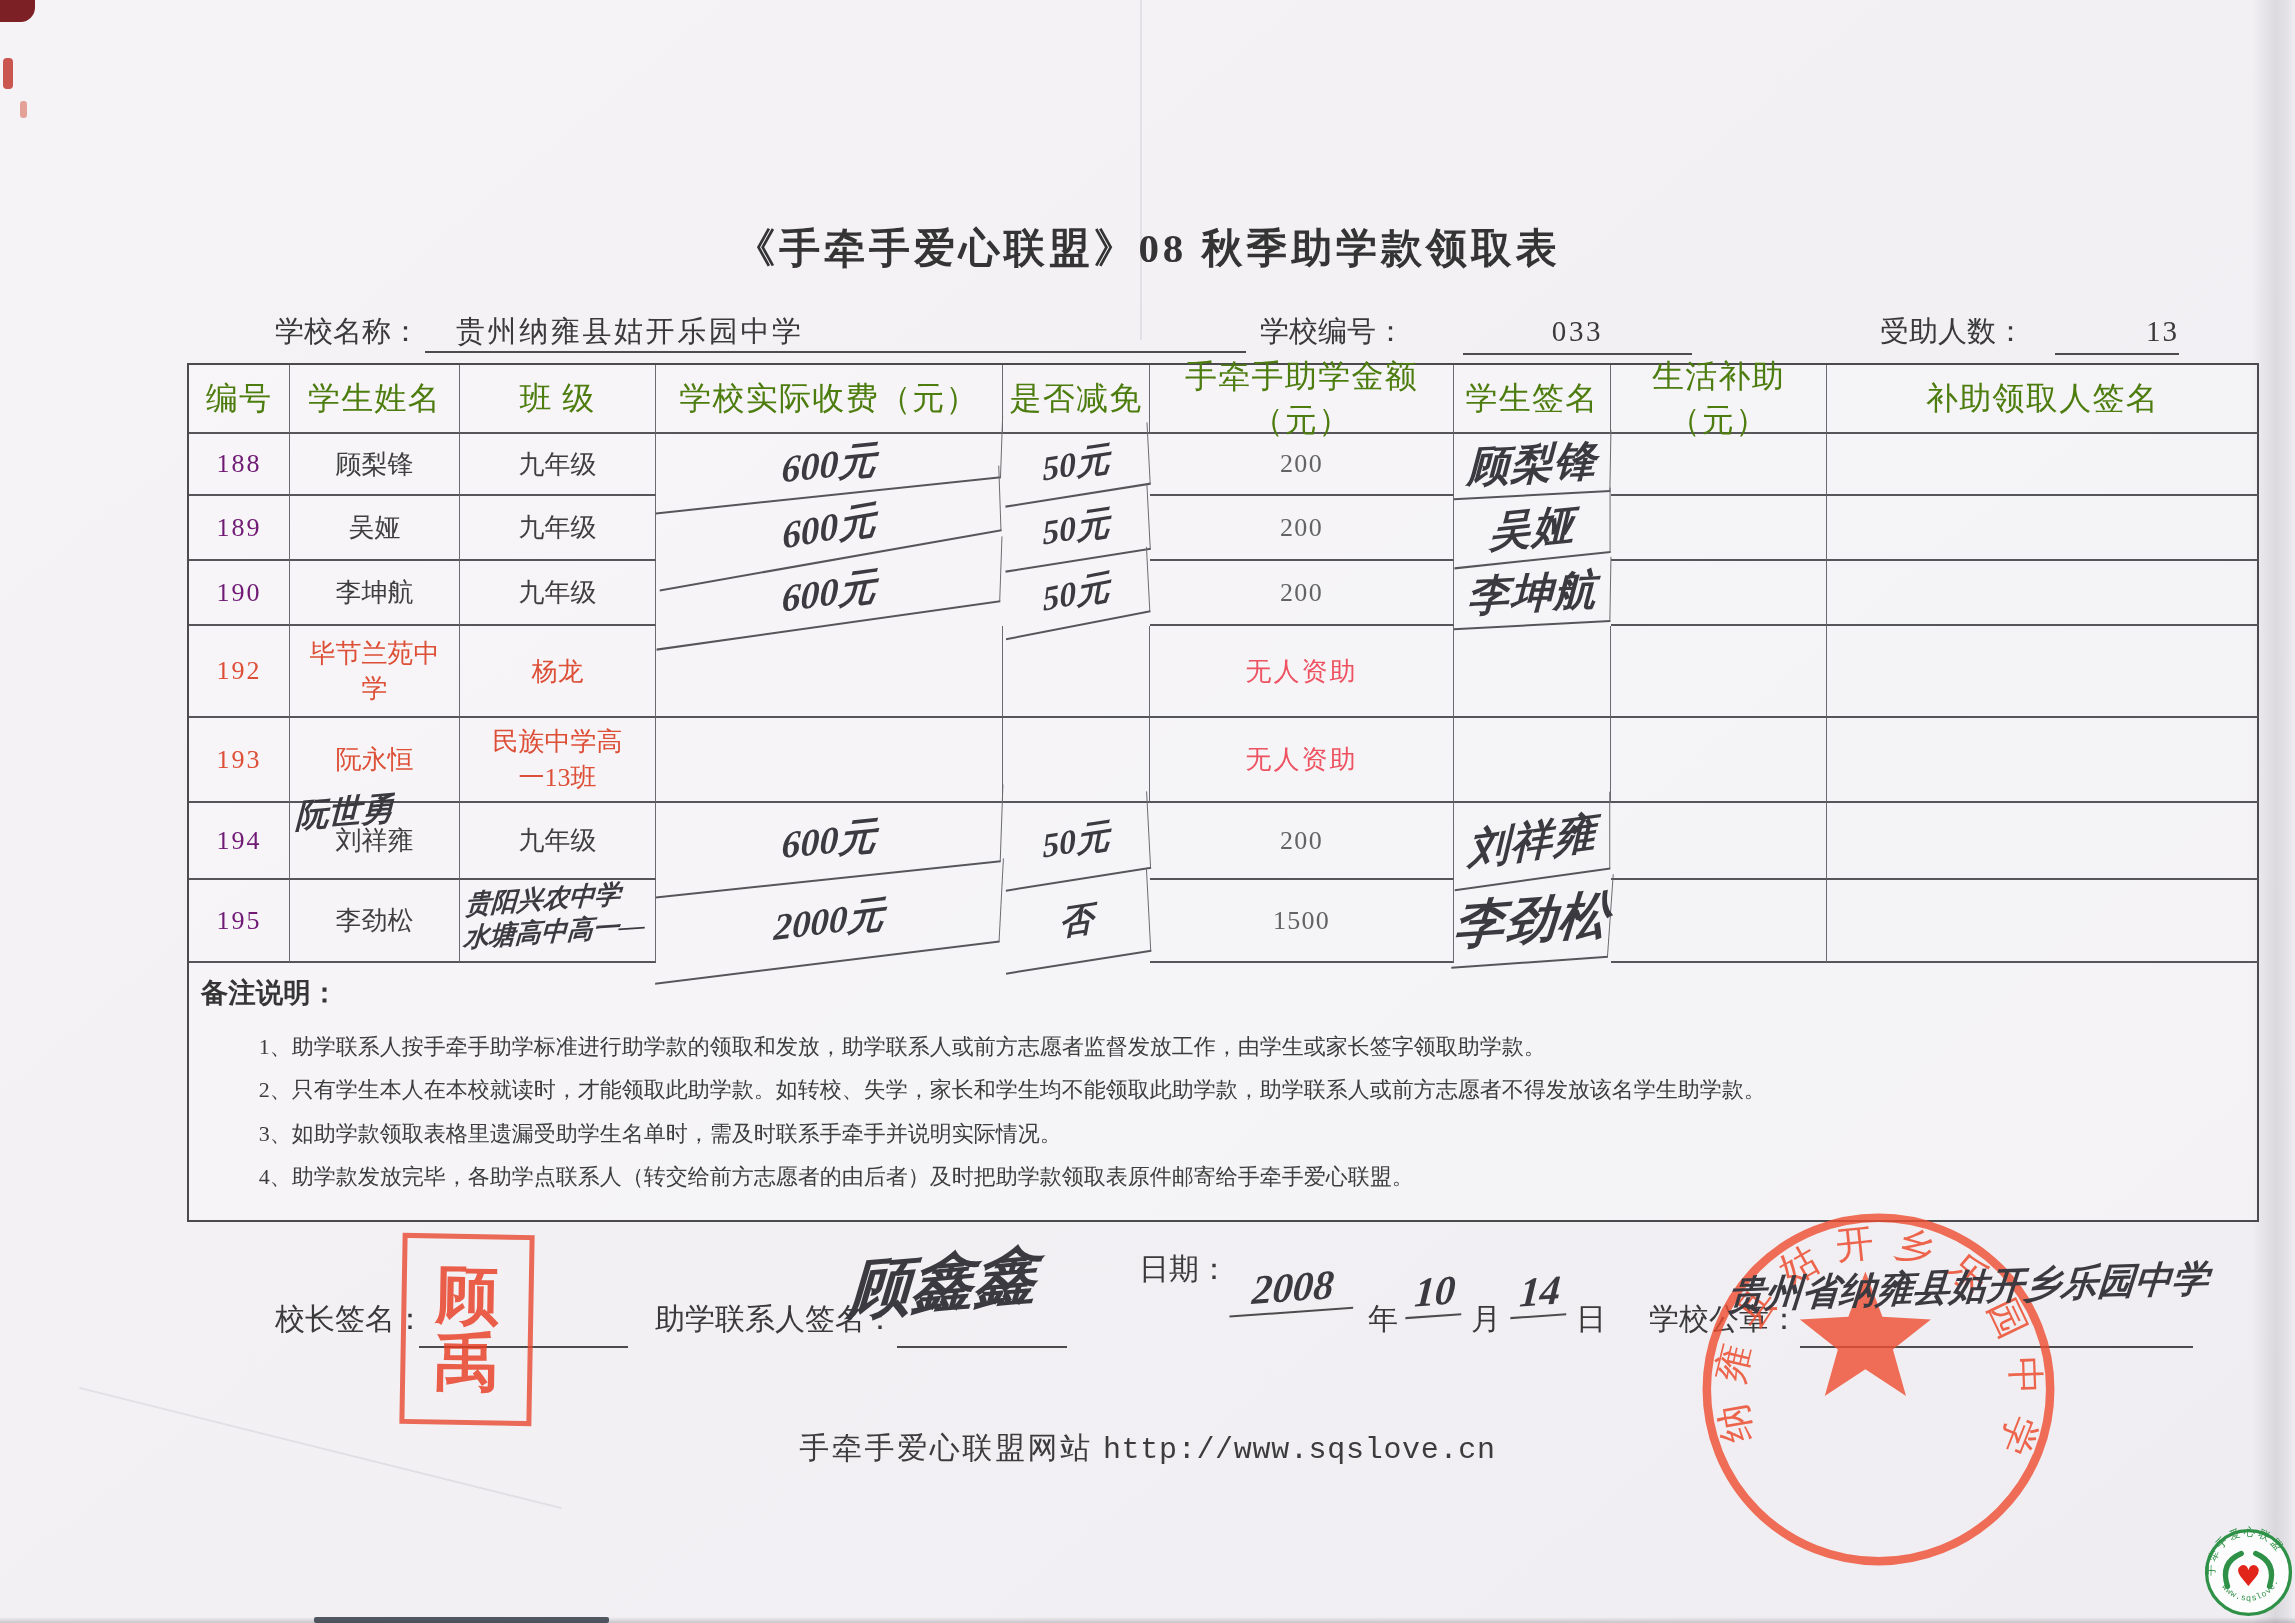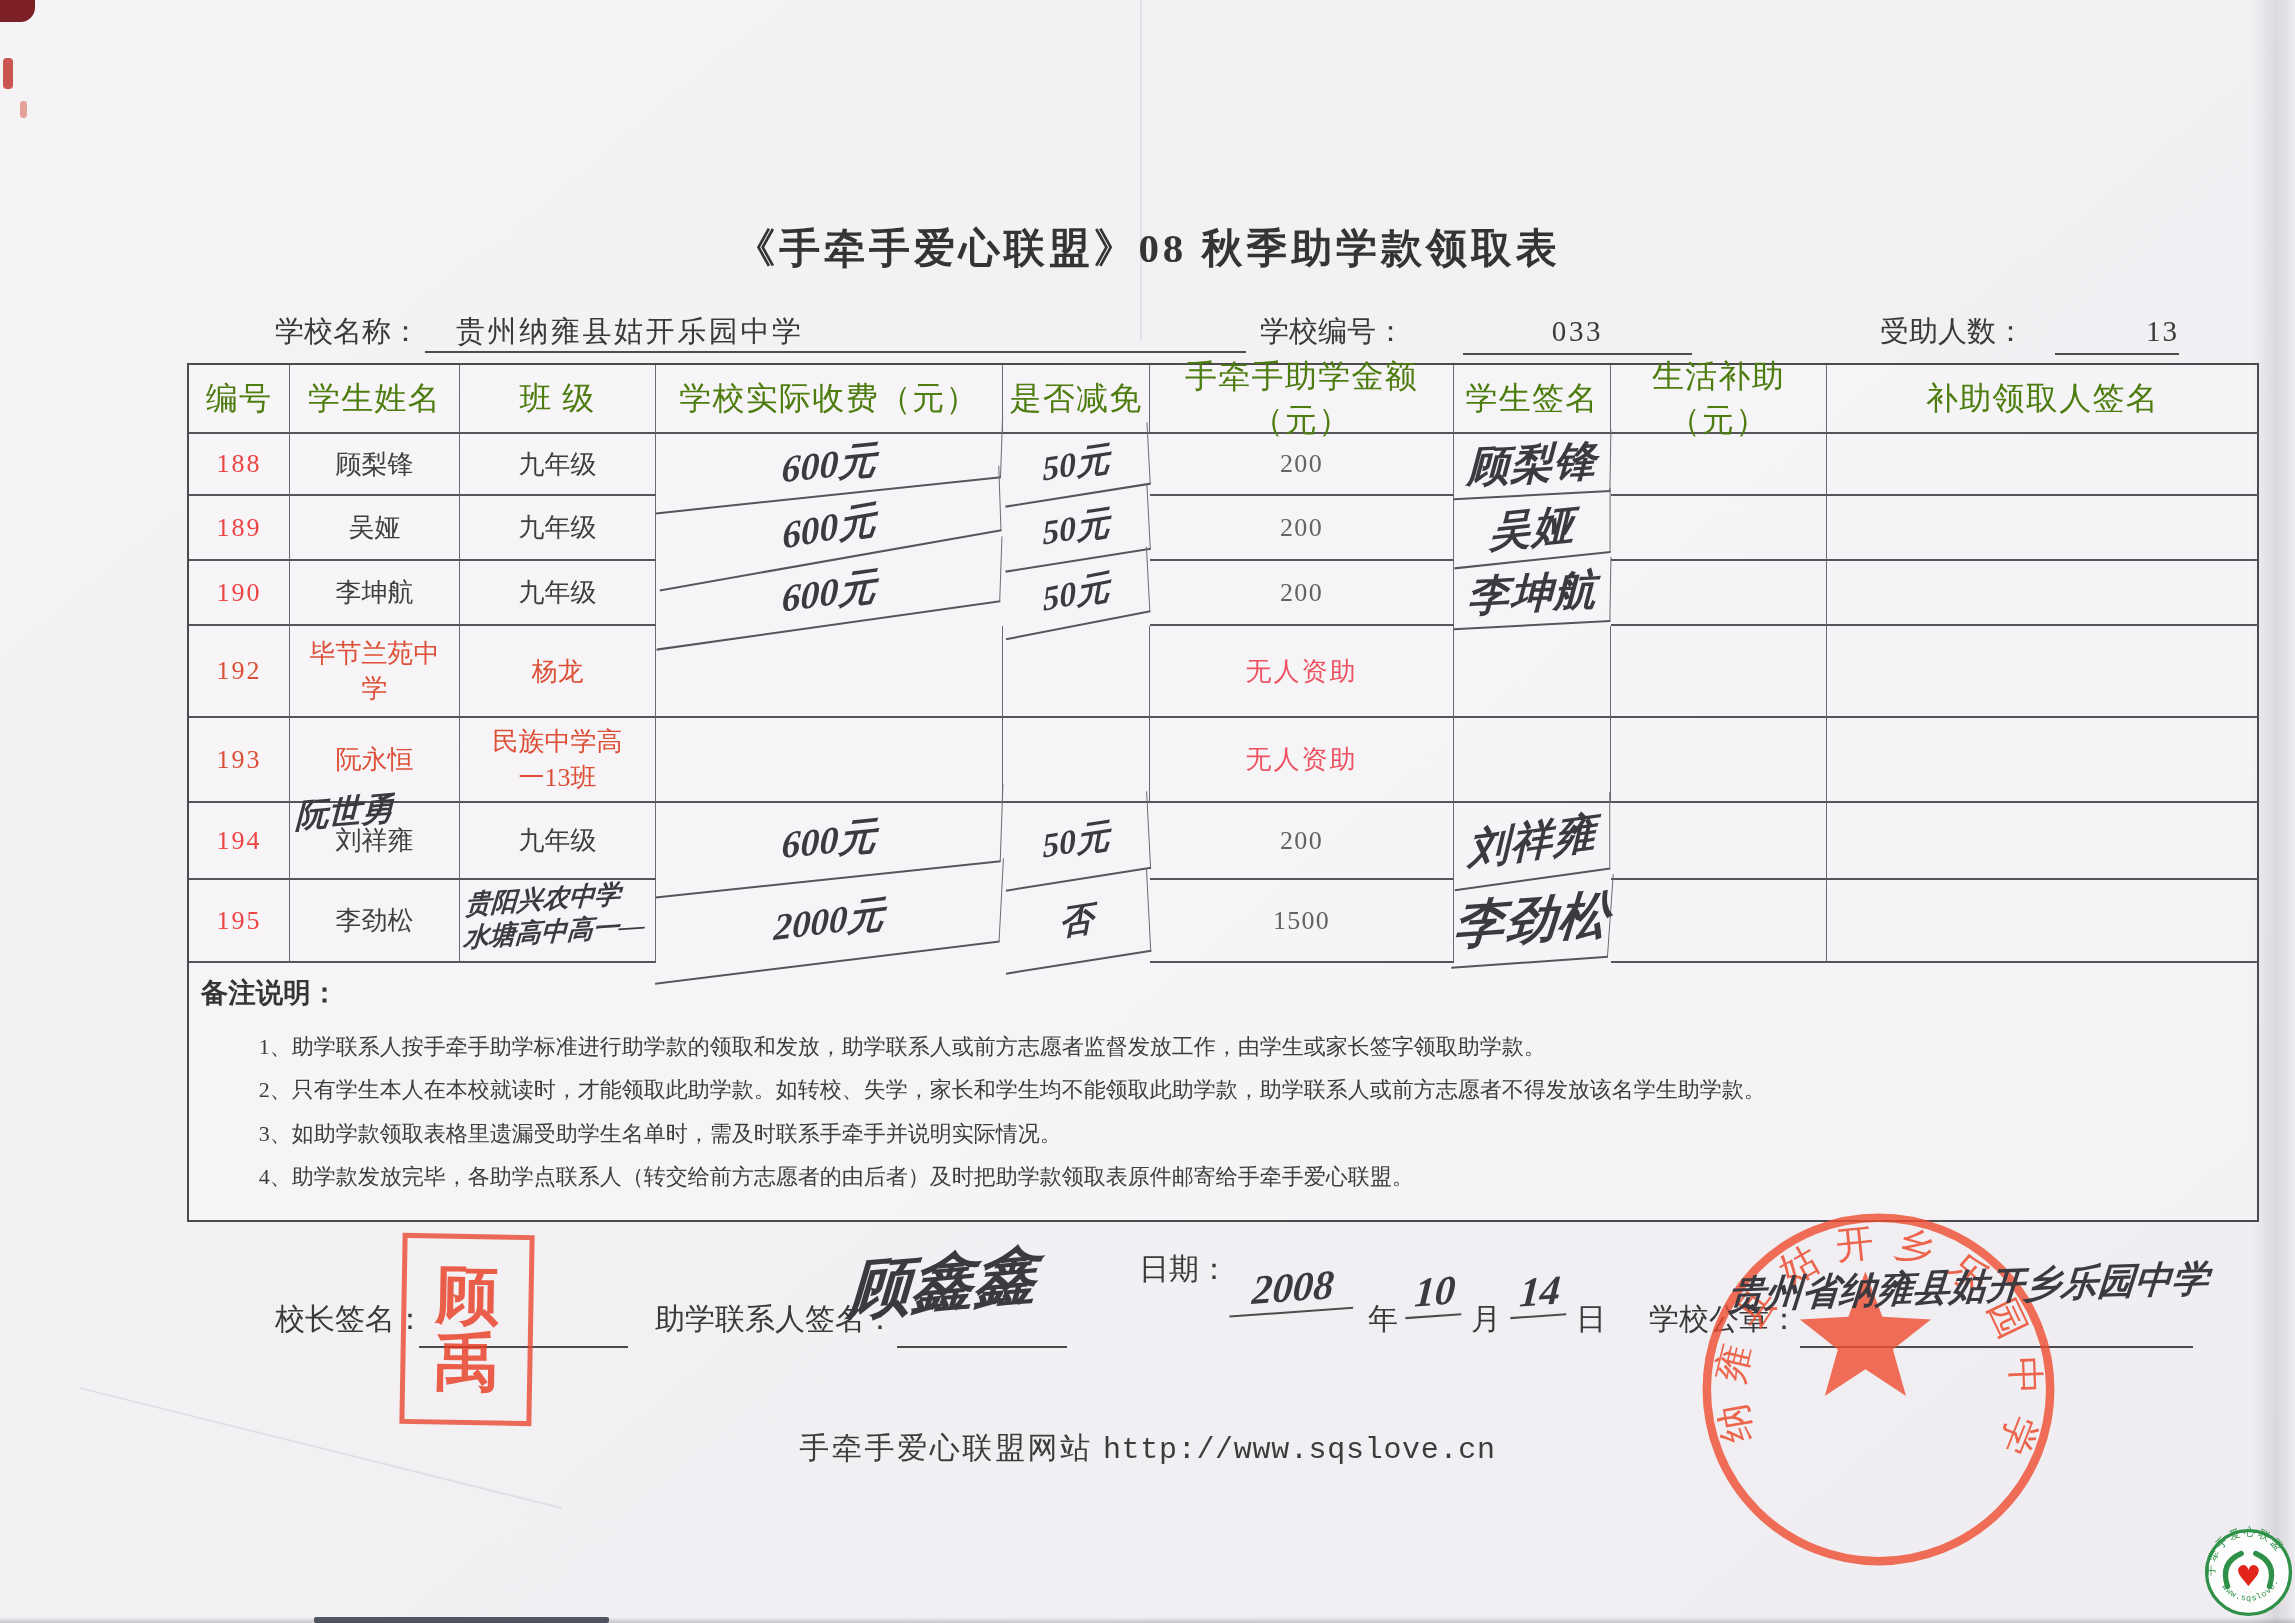--- a/index.html
+++ b/index.html
@@ -22,21 +22,21 @@
   .info{top:310px;height:43px;line-height:43px;}
   
   .outer{left:187px;top:363px;width:2072px;height:859px;border:2px solid #4b4b4d;box-sizing:border-box;background:rgba(255,255,255,.25);}
   .grid{display:grid;width:100%;
     grid-template-columns:101px 170px 196px 347px 147px 304px 157px 216px 431px;
     grid-template-rows:69px 62px 65px 65px 92px 85px 77px 83px;}
   .tc{border-right:1.3px solid #6b6a6e;border-bottom:2px solid #565559;display:flex;align-items:center;justify-content:center;
       font-size:26px;color:#3f3f3f;text-align:center;position:relative;box-sizing:border-box;}
   .tc.lastcol{border-right:none;}
   .th{font-size:32px;color:#4d7c0f;letter-spacing:1.3px;}
-  .num{color:#ef4444;letter-spacing:2px;}
+  .num{color:#701a75;letter-spacing:2px;}
   .val{color:#636363;letter-spacing:1.3px;}
   .redtx{color:#dd4f37;}
   .redamt{color:#ee5363;letter-spacing:2px;}
   .wrapcell{width:151px;line-height:1.35;}
   
   .hand{font-family:"Liberation Serif",serif;font-style:italic;font-weight:600;color:#3a3a40;white-space:nowrap;}
   .h-fee{font-size:38px;transform:rotate(-6deg) skewX(-8deg);}
   .h-waiver{font-size:34px;transform:rotate(-9deg) skewX(-6deg);}
   .h-sig{font-size:42px;transform:rotate(-3deg) skewX(-4deg);letter-spacing:1.3px;}
   .h-note{font-size:33px;transform:rotate(-5deg) skewX(-6deg);position:absolute;left:5.2px;bottom:-34px;z-index:3;}

